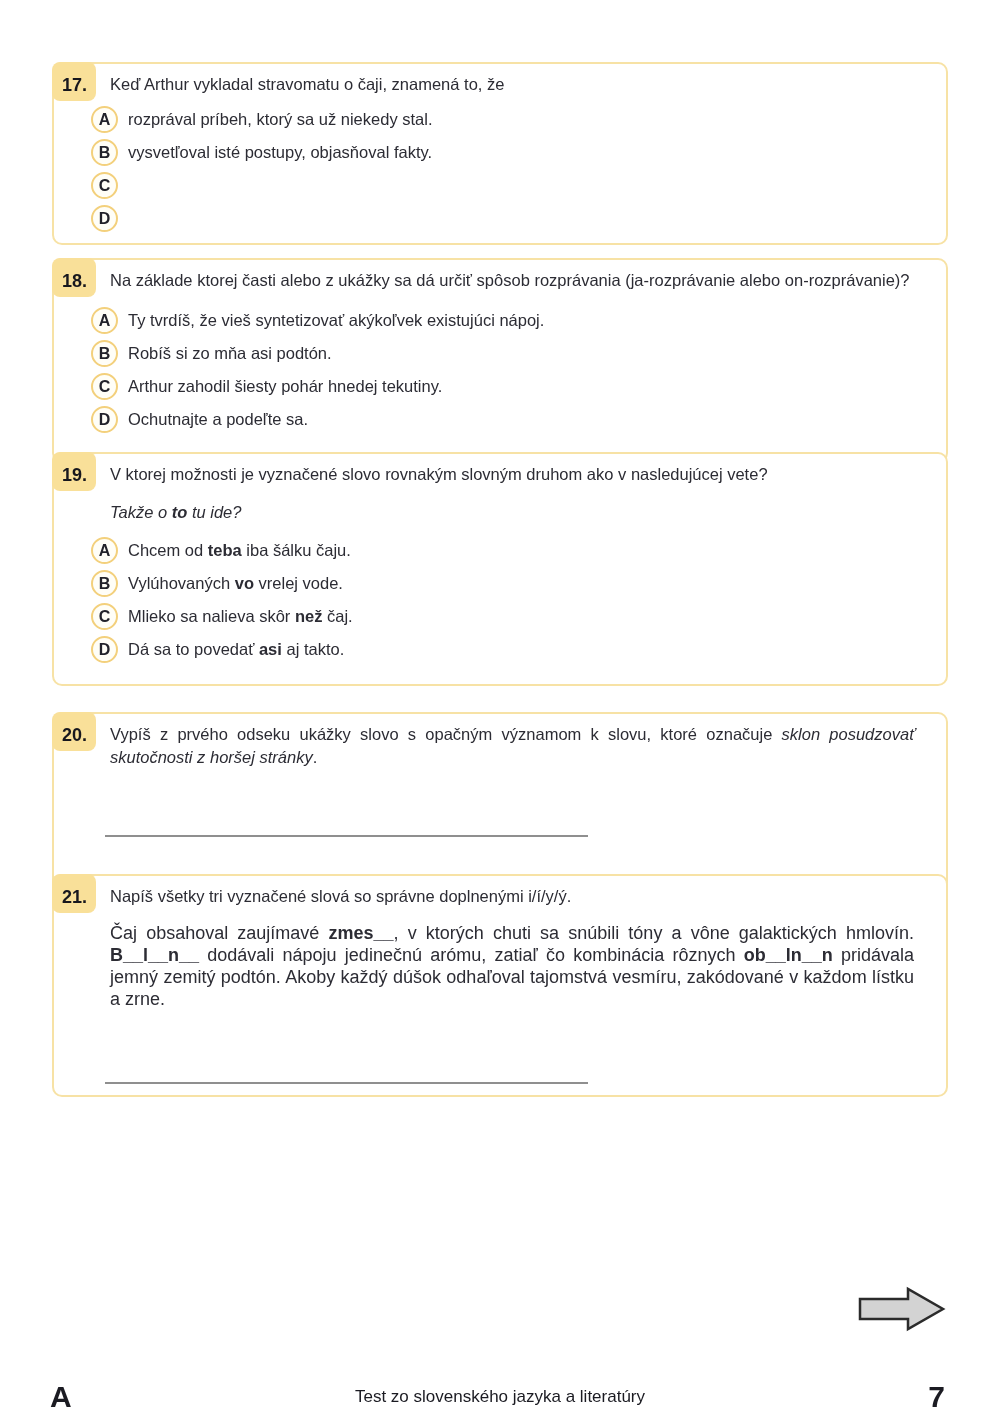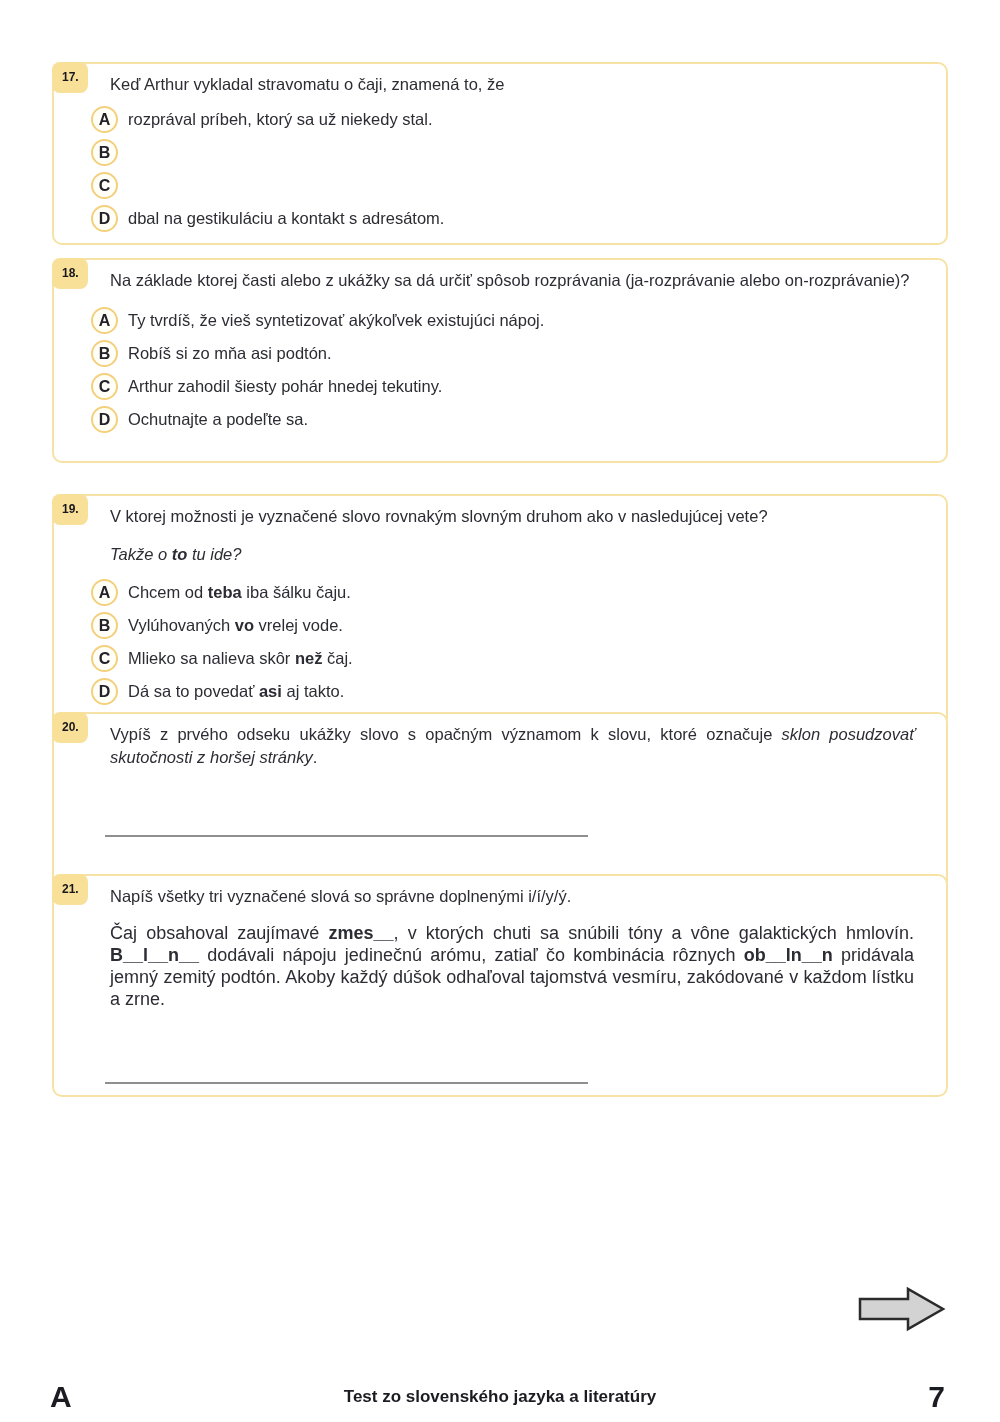--- a/index.html
+++ b/index.html
@@ -14,22 +14,22 @@
   .qbox {
     position:absolute; left:52px; width:896px;
     background:#fff;
     border:2px solid #f7e2a5;
     border-radius:10px;
   }
   .qnum {
     position:absolute; top:-2px; left:-2px;
     background:#f9e099;
     border-radius:8px;
-    padding:4px 9px 5px 10px;
-    font-weight:bold; font-size:12px; color:#17171d;
+    padding:12px 9px 5px 10px;
+    font-weight:bold; font-size:18px; color:#17171d;
     line-height:22px;
   }
   .qtext {
     margin:9px 31px 0 56px;
     font-size:16.5px; line-height:23px;
     text-align:justify;
   }
   .example {
     margin:15px 18px 0 56px;
     font-size:16.5px; font-style:italic; line-height:22px;
@@ -50,46 +50,46 @@
     font-size:18px; line-height:22px;
     text-align:justify;
   }
   .answer-line {
     position:absolute; left:51px; width:483px; height:0;
     border-top:2px solid #8f8f8f;
   }
   .arrow-wrap { position:absolute; left:858px; top:1286px; width:88px; height:46px; }
   .footer { position:absolute; left:0; top:1376px; width:1000px; height:38px; }
   .footer-form { position:absolute; left:50px; bottom:2px; font-size:30px; font-weight:bold; line-height:30px; color:#1b1b22; }
-  .footer-title { position:absolute; left:0; right:0; bottom:7px; text-align:center; font-size:17px; font-weight:bold; color:#1b1b22; }
+  .footer-title { position:absolute; left:0; right:0; bottom:7px; text-align:center; font-size:17px; font-weight:normal; color:#1b1b22; }
   .footer-page { position:absolute; right:55px; bottom:2px; font-size:30px; font-weight:bold; line-height:30px; color:#1b1b22; }
   b { font-weight:bold; }
 </style>
 </head>
 <body>
 
 <div class="page">
 
   <section class="qbox" style="top:62px;height:183px">
     <div class="qnum">17.</div>
     <div class="qtext">Keď Arthur vykladal stravomatu o čaji, znamená to, že</div>
     <div class="opts">
       <div class="opt">
         <span class="circle">A</span>
         <span class="opt-text">rozprával príbeh, ktorý sa už niekedy stal.</span>
       </div>
       <div class="opt">
         <span class="circle">B</span>
+        <span class="opt-text">vysvetľoval isté postupy, objasňoval fakty.</span>
       </div>
       <div class="opt">
         <span class="circle">C</span>
       </div>
       <div class="opt">
         <span class="circle">D</span>
-        <span class="opt-text">dbal na gestikuláciu a kontakt s adresátom.</span>
       </div>
     </div>
   </section>
 
   <section class="qbox" style="top:258px;height:205px">
     <div class="qnum">18.</div>
     <div class="qtext">Na základe ktorej časti alebo z ukážky sa dá určiť spôsob rozprávania (ja-rozprávanie alebo on-rozprávanie)?</div>
     <div class="opts" style="margin-top:15px">
       <div class="opt">
         <span class="circle">A</span>
@@ -103,21 +103,21 @@
         <span class="circle">C</span>
         <span class="opt-text">Arthur zahodil šiesty pohár hnedej tekutiny.</span>
       </div>
       <div class="opt">
         <span class="circle">D</span>
         <span class="opt-text">Ochutnajte a podeľte sa.</span>
       </div>
     </div>
   </section>
 
-  <section class="qbox" style="top:494px;height:234px">
+  <section class="qbox" style="top:452px;height:234px">
     <div class="qnum">19.</div>
     <div class="qtext">V ktorej možnosti je vyznačené slovo rovnakým slovným druhom ako v nasledujúcej vete?</div>
     <div class="example">Takže o <b>to</b> tu ide?</div>
     <div class="opts" style="margin-top:14px">
       <div class="opt">
         <span class="circle">A</span>
         <span class="opt-text">Chcem od <b>teba</b> iba šálku čaju.</span>
       </div>
       <div class="opt">
         <span class="circle">B</span>

